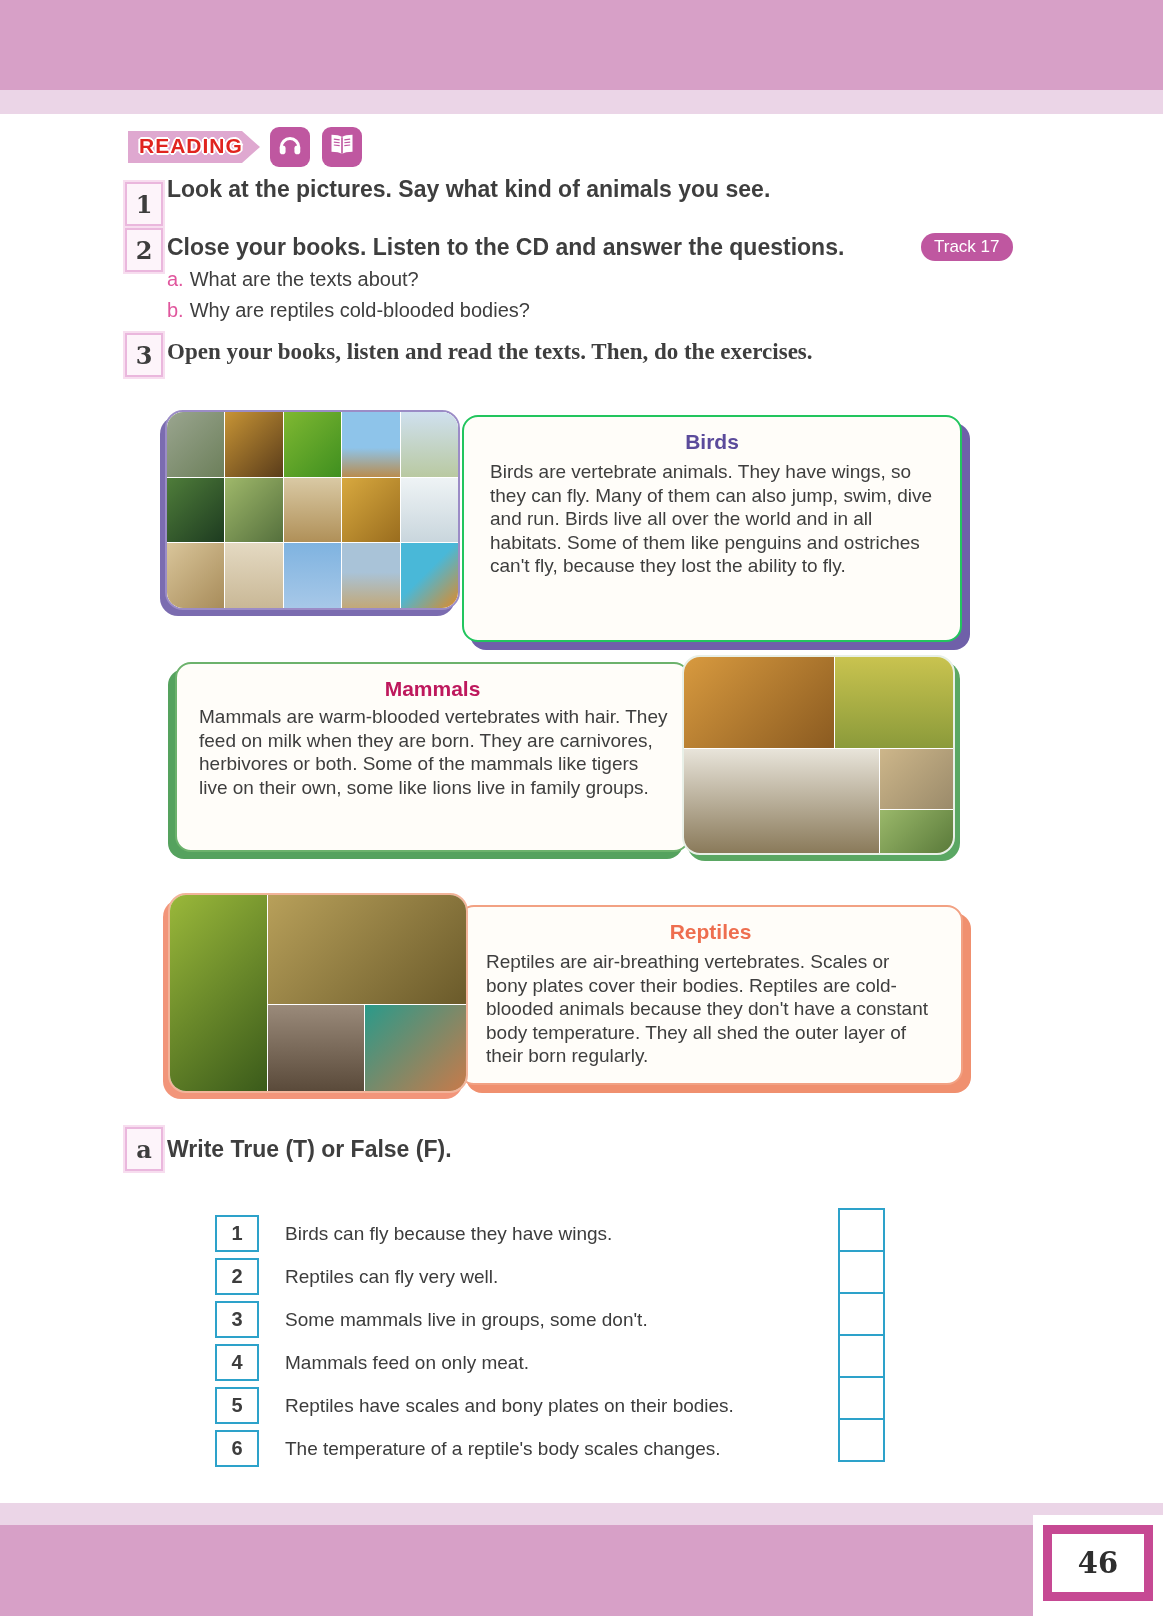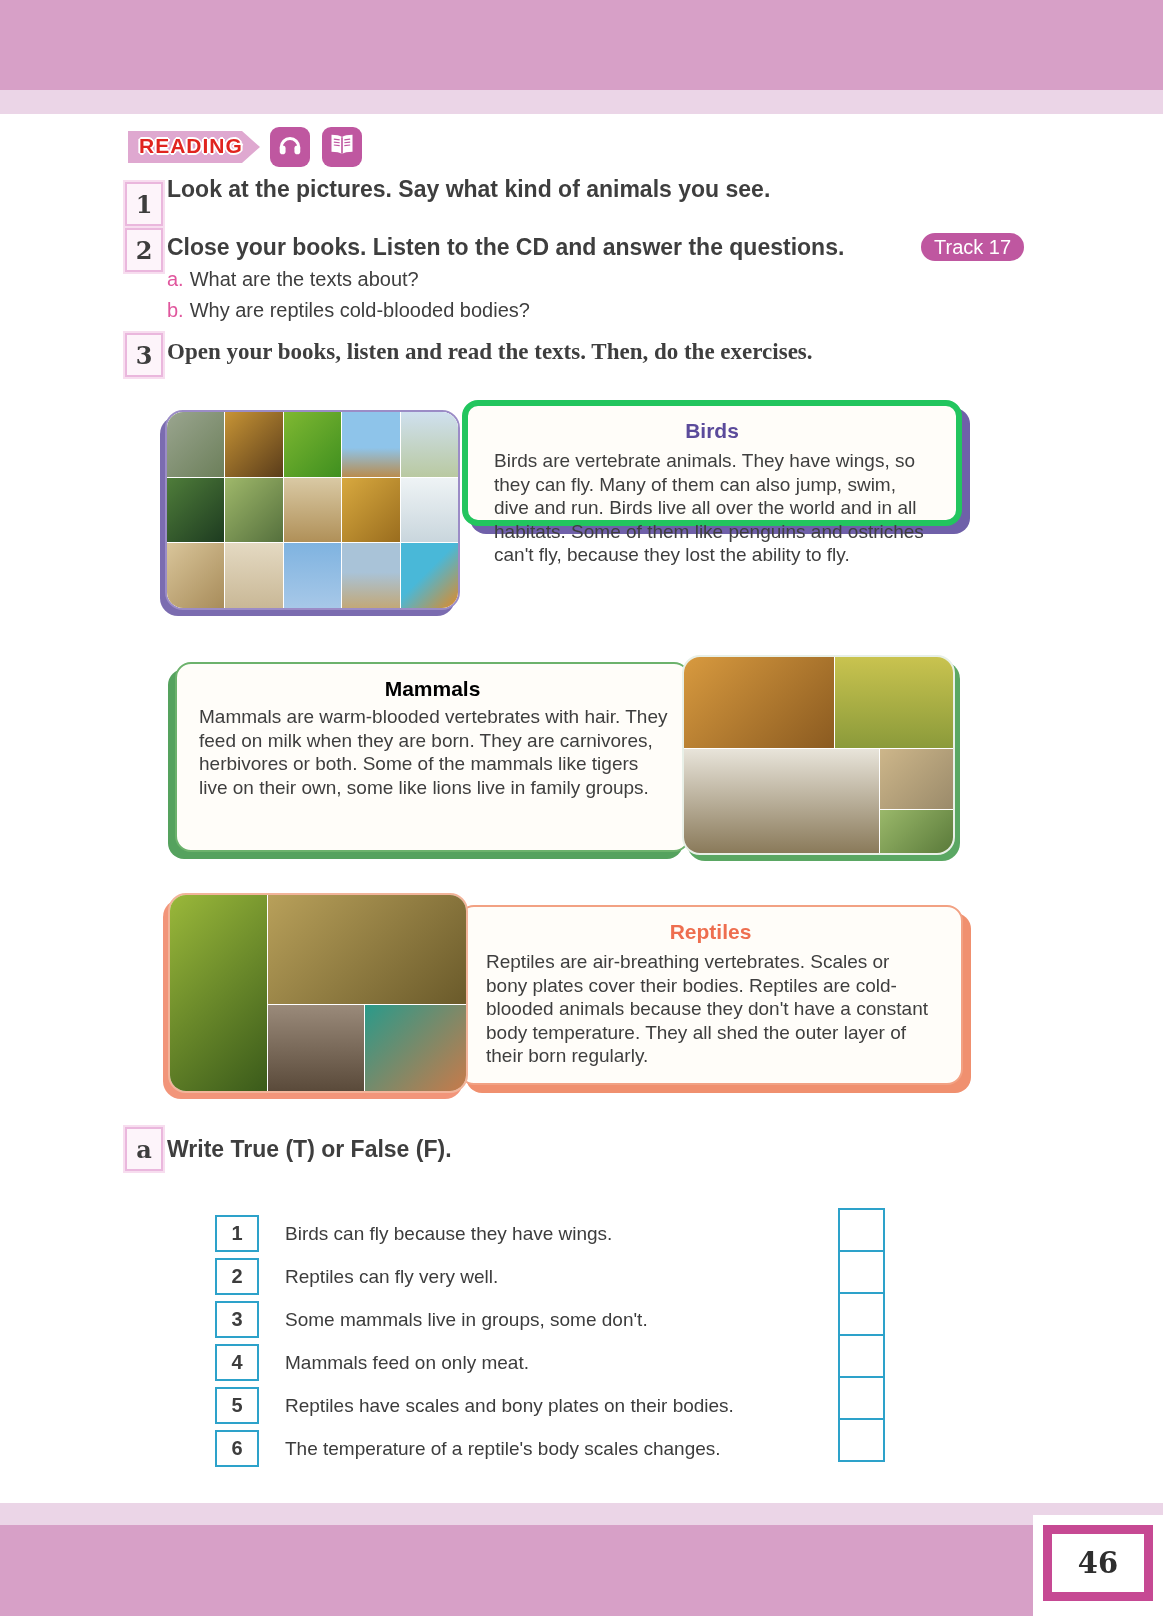--- a/index.html
+++ b/index.html
@@ -31,30 +31,30 @@
 
   
   .num-box { position:absolute; width:38px; height:44px; background:#fdf4fa; border:2px solid #eab7dd;
     box-shadow:0 0 0 2px #f7ddef; display:flex; align-items:center; justify-content:center;
     font-family:"DejaVu Serif",serif; font-size:24px; font-weight:bold; color:#3d3d3d; }
   .ex-text { position:absolute; font-size:23px; font-weight:bold; color:#3e3e3e; white-space:nowrap; }
   .sub-q { position:absolute; font-size:20px; color:#3e3e3e; white-space:nowrap; }
   .sub-q .sub-label { color:#e0569d; margin-right:6px; }
 
   .track-badge { position:absolute; left:921px; top:233px; height:28px; padding:0 13px; background:#bf57a0;
-    border-radius:14px; color:#fff; font-size:20px; display:flex; align-items:center; }
+    border-radius:14px; color:#fff; font-size:17px; display:flex; align-items:center; }
 
   
   .card { position:absolute; background:#fffdf9; border-radius:16px; }
   .card-title { text-align:center; font-size:21px; font-weight:bold; padding-top:13px; }
   .card-text { font-size:19px; line-height:23.5px; color:#3e3e3e; padding:6px 26px 0 26px; }
-  .card-birds { left:462px; top:400px; width:500px; height:126px; border:6px solid #22c55e; box-shadow:8px 8px 0 #6f60a9; }
+  .card-birds { left:462px; top:415px; width:500px; height:227px; border:2px solid #22c55e; box-shadow:8px 8px 0 #6f60a9; }
   .card-birds .card-title { color:#5b4b9b; }
   .card-mammals { left:175px; top:662px; width:515px; height:190px; border:2px solid #6cb26c; box-shadow:-7px 7px 0 #55a25e; }
-  .card-mammals .card-title { color:#000000; }
+  .card-mammals .card-title { color:#be185d; }
   .card-mammals .card-text { padding:4px 20px 0 22px; }
   .card-reptiles { left:458px; top:905px; width:505px; height:180px; border:2px solid #f2a183; box-shadow:8px 8px 0 #f0906f; }
   .card-reptiles .card-title { color:#ee6e4f; }
 
   
   .collage { position:absolute; border-radius:18px; overflow:hidden; background:#fff; }
   .collage .tile { position:absolute; box-shadow:0 0 0 1px #fff; }
   .collage-birds { left:165px; top:410px; width:295px; height:200px; border:2px solid #9b8cc6; box-shadow:-5px 6px 0 #7b6cb0; }
   .collage-mammals { left:682px; top:655px; width:273px; height:200px; border:2px solid #e8f0e8; box-shadow:5px 6px 0 #5aa763; }
   .collage-reptiles { left:168px; top:893px; width:300px; height:200px; border:2px solid #f2b49a; box-shadow:-5px 6px 0 #f2957a; }

